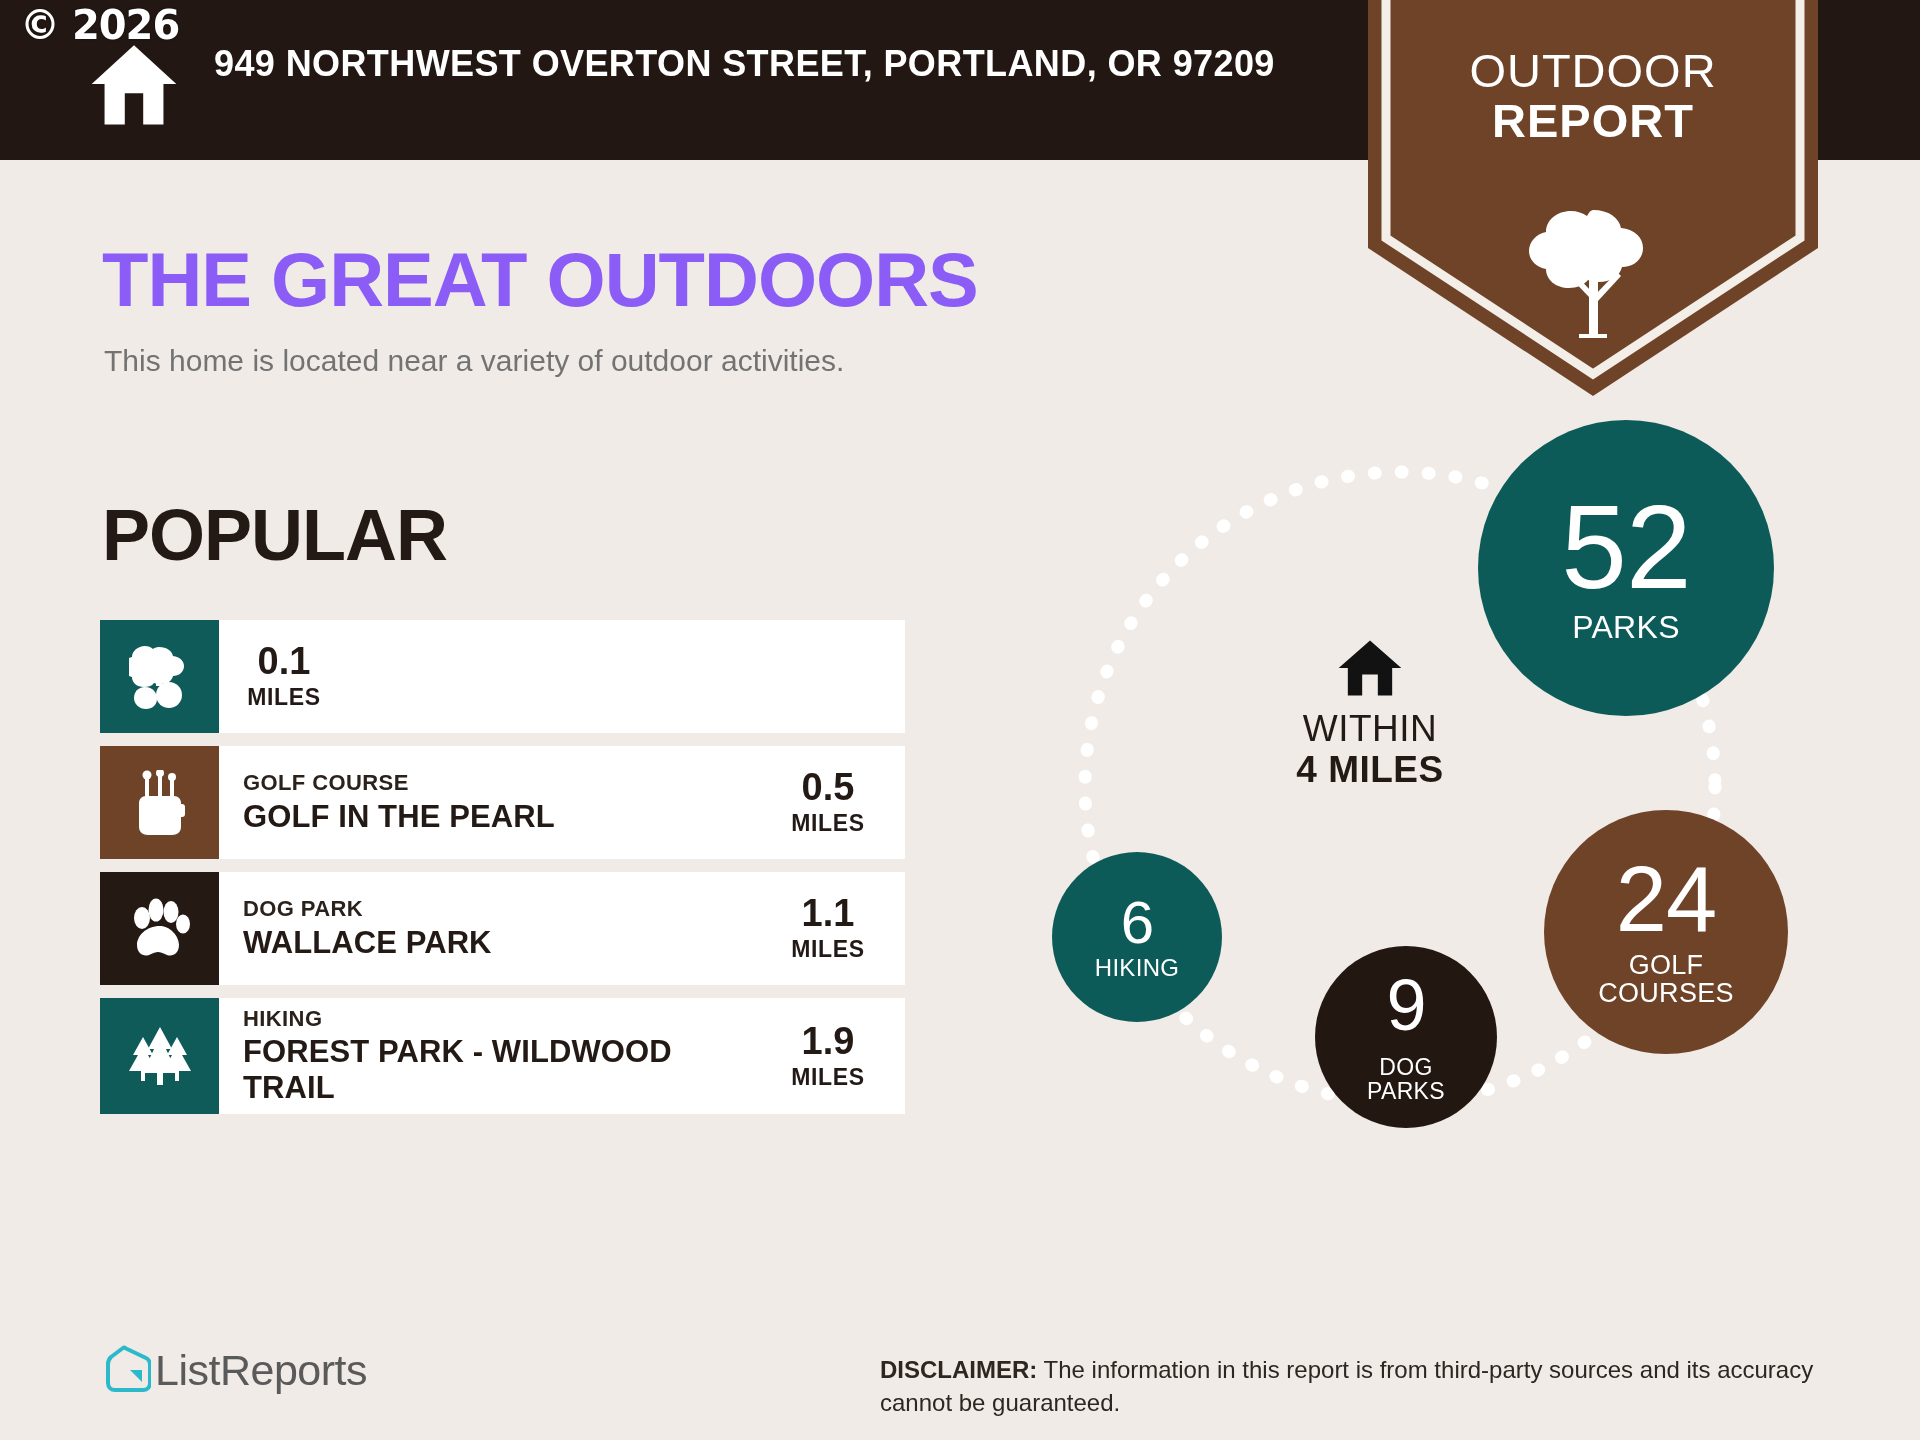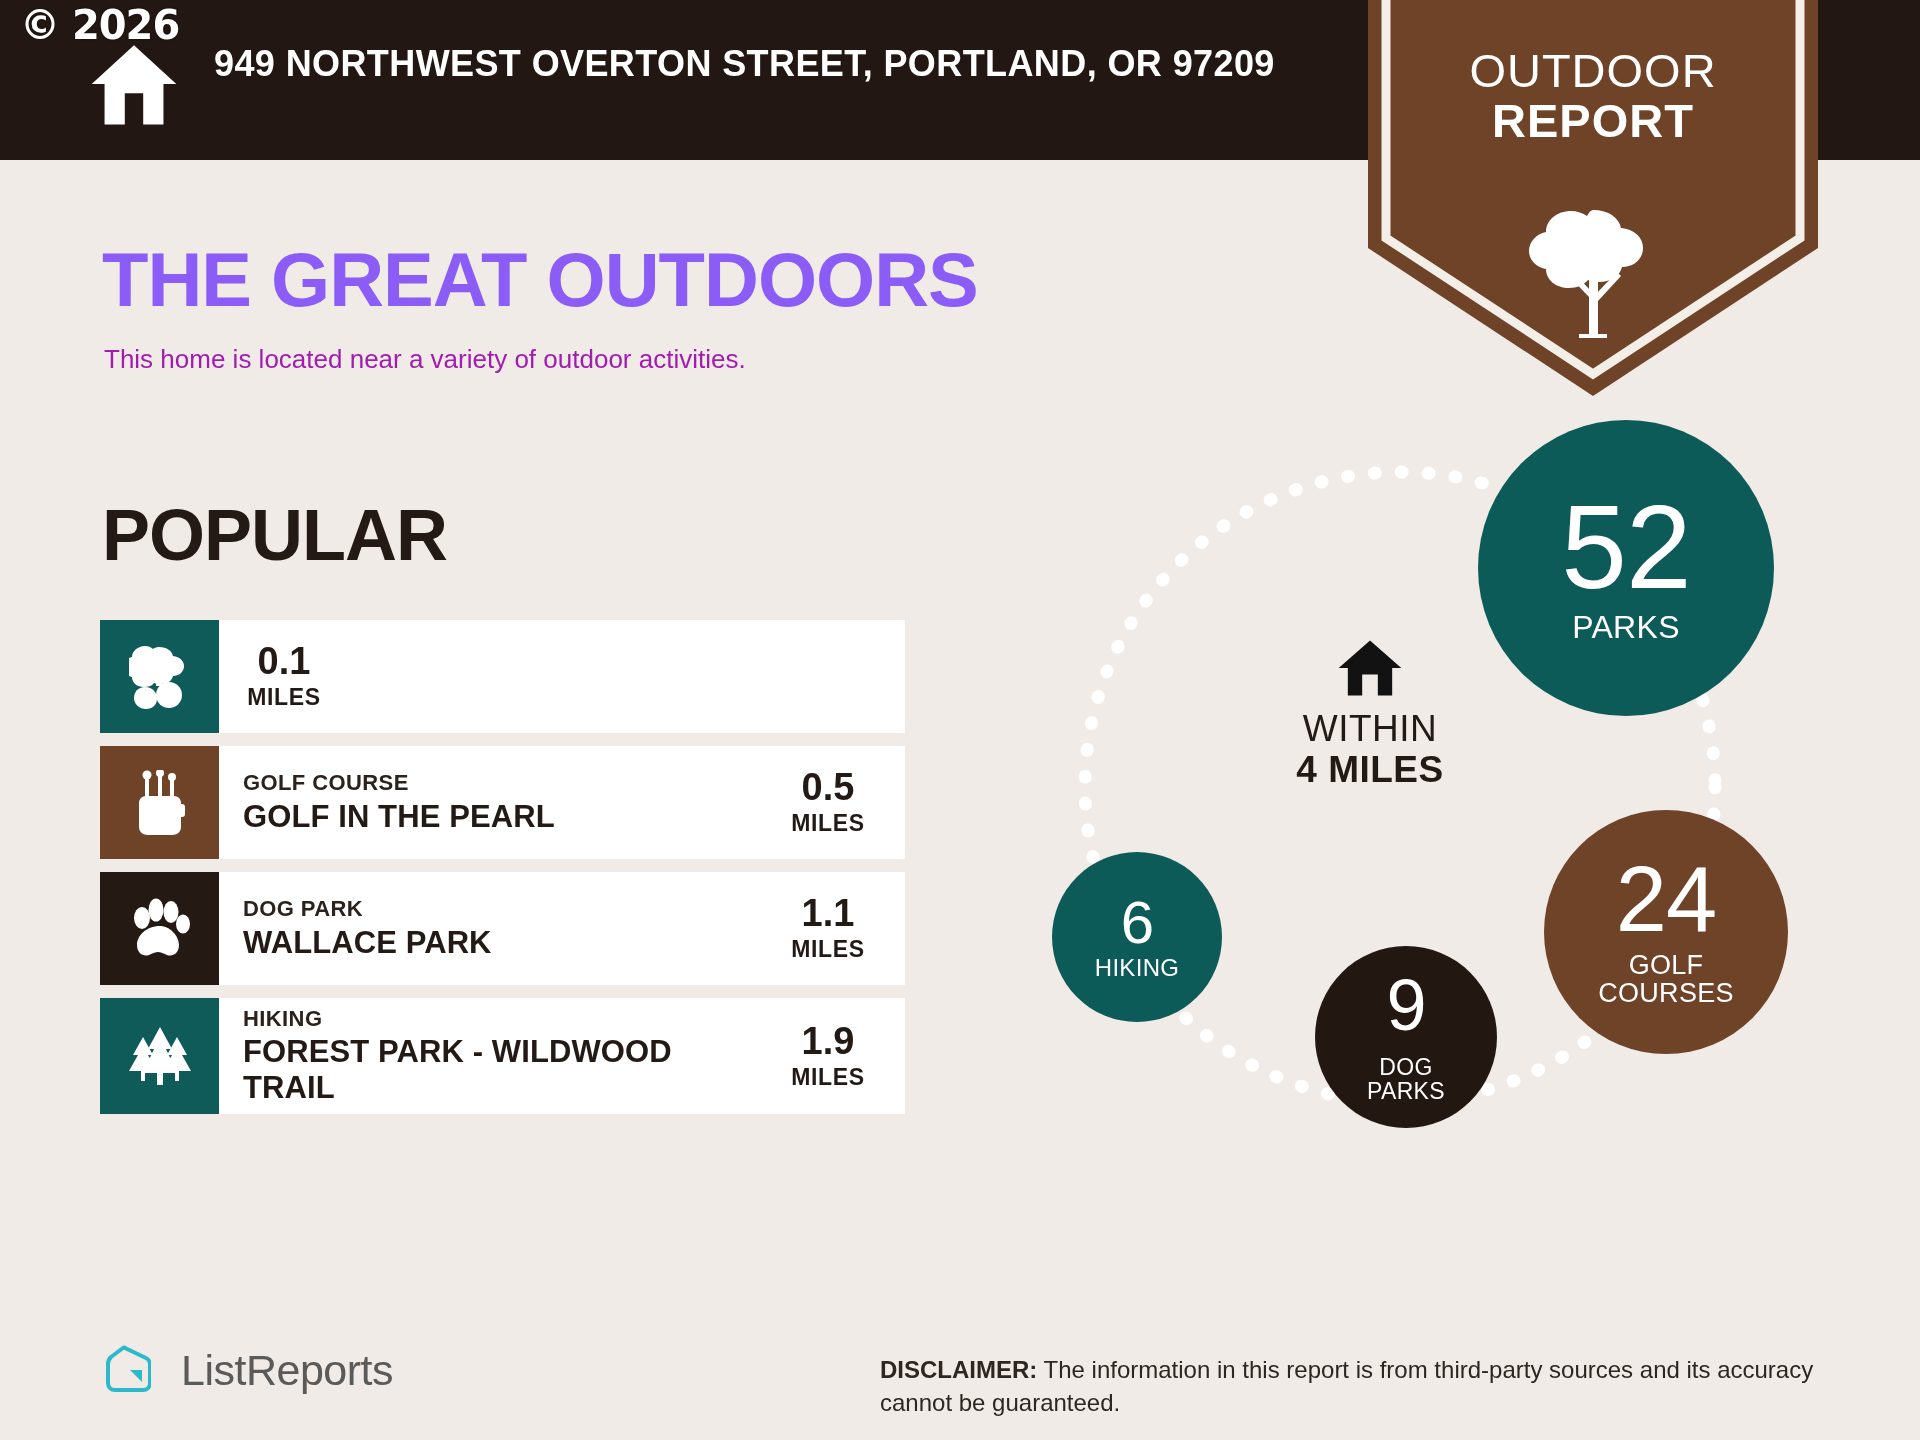--- a/index.html
+++ b/index.html
@@ -44,21 +44,21 @@
   }
   .badge-text .l2{font-weight:700;}
 
   
   .title{
     position:absolute;left:102px;top:236px;
     font-size:76px;font-weight:700;color:#8b5cf6;letter-spacing:-1px;
   }
   .subtitle{
     position:absolute;left:104px;top:344px;
-    font-size:26px;color:#a21caf;font-weight:400;
+    font-size:30px;color:#737373;font-weight:400;
   }
   .section-head{
     position:absolute;left:102px;top:494px;
     font-size:72px;font-weight:700;color:#231A15;letter-spacing:-1px;
   }
 
   .list{position:absolute;left:100px;top:620px;width:805px;}
   .row{
     display:flex;align-items:stretch;background:#FFFFFF;margin-bottom:13px;
     min-height:113px;
@@ -120,21 +120,21 @@
 
   .center-block{position:absolute;left:255px;top:218px;width:250px;text-align:center;}
   .center-block svg{display:block;margin:0 auto;}
   .cb-l1{font-size:37px;color:#231A15;font-weight:400;margin-top:10px;letter-spacing:.5px;}
   .cb-l2{font-size:37px;color:#231A15;font-weight:700;letter-spacing:.5px;line-height:1.1;}
 
   
   .logo{position:absolute;left:103px;top:1345px;display:flex;align-items:center;}
   .logo svg{display:block;}
   .logo-text{
-    font-size:43px;color:#5A5A5A;font-weight:400;margin-left:30px;letter-spacing:-.5px;
+    font-size:43px;color:#5A5A5A;font-weight:400;margin-left:4px;letter-spacing:-.5px;
   }
   .disclaimer{
     position:absolute;left:880px;top:1353px;width:970px;
     font-size:24px;color:#2E2620;line-height:1.38;
   }
   .disclaimer b{font-weight:700;}
 </style>
 </head>
 <body>
 

